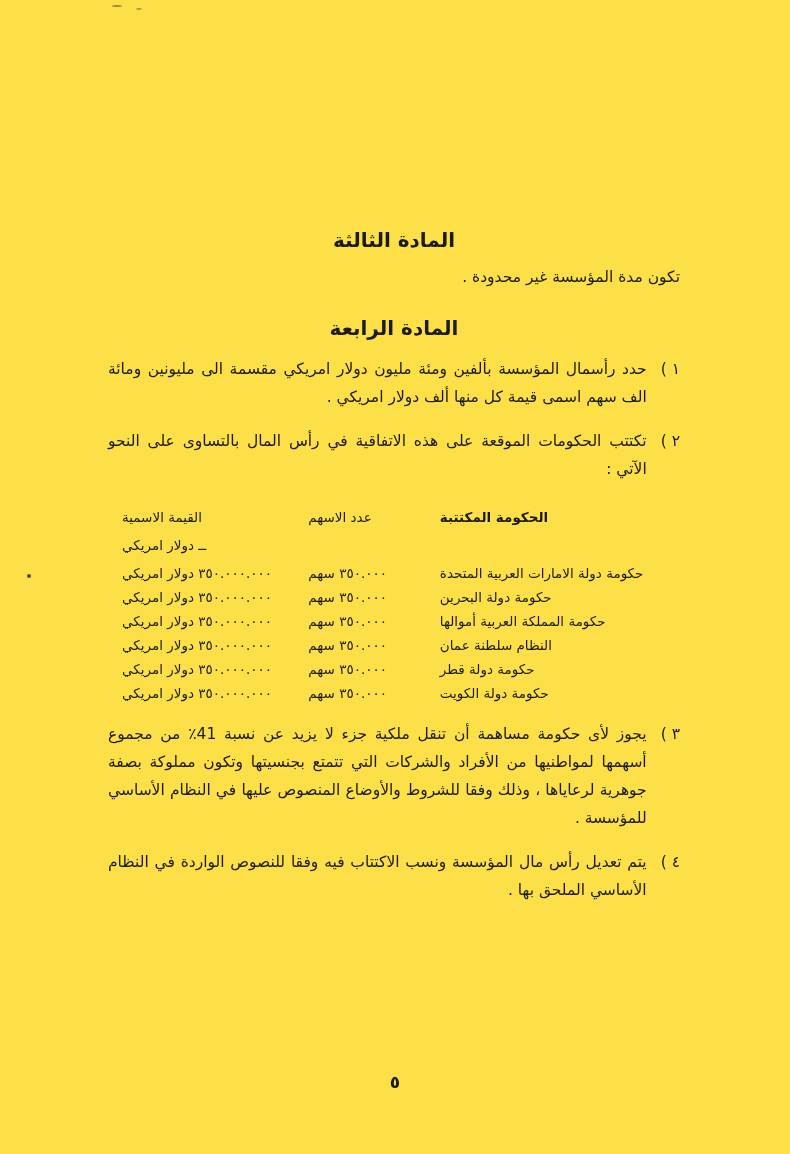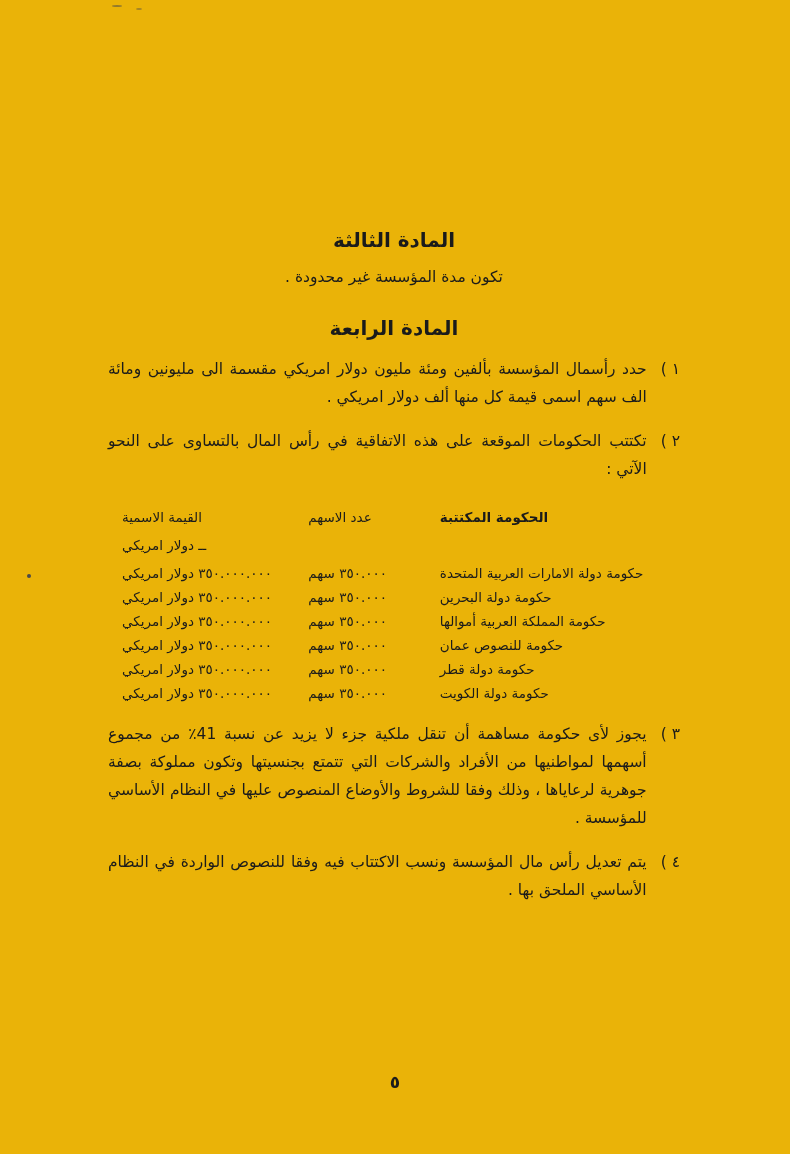--- a/index.html
+++ b/index.html
@@ -1,21 +1,21 @@
 <!DOCTYPE html>
 <html lang="ar" dir="rtl"><head>
 <meta charset="utf-8">
 <style>
   html, body { margin: 0; padding: 0; background: #e8e8e8; }
   .page {
     position: relative;
     width: 790px;
     height: 1154px;
     margin: 0 auto;
-    background: #eab308;
+    background: #fde047;
     color: #1b1b1b;
     font-family: "DejaVu Sans", sans-serif;
     direction: rtl;
     overflow: hidden;
   }
   .content {
     position: absolute;
     top: 228px;
     right: 110px;
     width: 572px;
@@ -27,21 +27,21 @@
     margin: 24px 0 12px 0;
     letter-spacing: 0.5px;
   }
   .article-title:first-child { margin-top: 0; }
   .para {
     font-size: 15.5px;
     line-height: 1.8;
     text-align: justify;
     margin: 0 0 8px 0;
   }
-  .para.centered { text-align: center; }
+  .para.centered { }
   .clause {
     display: flex;
     gap: 14px;
     margin: 16px 0 14px 0;
     font-size: 15.5px;
     line-height: 1.8;
   }
   .clause .num { white-space: nowrap; flex: none; }
   .clause .text { flex: 1; text-align: justify; margin: 0; }
   .share-table {
@@ -127,21 +127,21 @@
           <td>حكومة دولة البحرين</td>
           <td>٣٥٠.٠٠٠ سهم</td>
           <td>٣٥٠.٠٠٠.٠٠٠ دولار امريكي</td>
         </tr>
         <tr>
           <td>حكومة المملكة العربية أموالها</td>
           <td>٣٥٠.٠٠٠ سهم</td>
           <td>٣٥٠.٠٠٠.٠٠٠ دولار امريكي</td>
         </tr>
         <tr>
-          <td>حكومة للنصوص عمان</td>
+          <td>النظام سلطنة عمان</td>
           <td>٣٥٠.٠٠٠ سهم</td>
           <td>٣٥٠.٠٠٠.٠٠٠ دولار امريكي</td>
         </tr>
         <tr>
           <td>حكومة دولة قطر</td>
           <td>٣٥٠.٠٠٠ سهم</td>
           <td>٣٥٠.٠٠٠.٠٠٠ دولار امريكي</td>
         </tr>
         <tr>
           <td>حكومة دولة الكويت</td>

